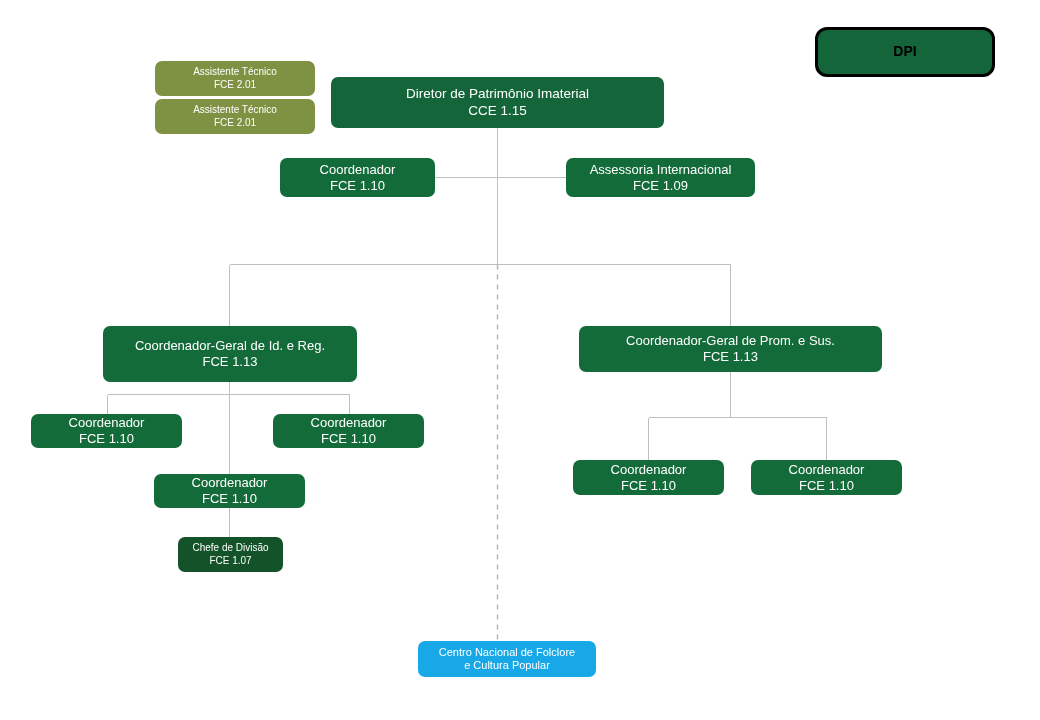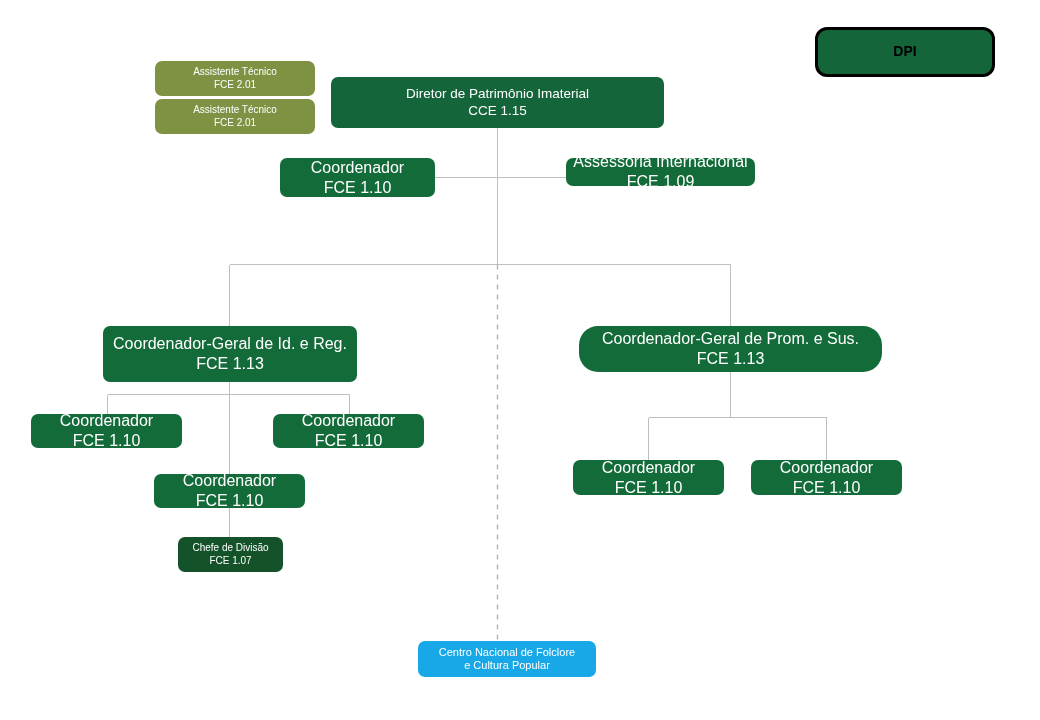--- a/index.html
+++ b/index.html
@@ -53,21 +53,21 @@
   .node.legend       {
     background: #14663a;
     color: #000000;
     border: 3px solid #000000;
     border-radius: 12px;
     font-weight: bold;
   }
 
   
   .fs-13 { font-size: 13.5px; }
-  .fs-12 { font-size: 16px; }
+  .fs-12 { font-size: 13px; }
   .fs-11 { font-size: 11px; }
   .fs-10 { font-size: 10px; }
   .fs-14 { font-size: 14px; }
 </style>
 </head>
 <body>
 
 <div id="chart-canvas">
 
   <svg id="connector-layer" viewBox="0 0 1040 720">
@@ -116,31 +116,31 @@
   <div class="node director fs-13" style="left:331px; top:77px; width:333px; height:51px;">
     <span class="line1">Diretor de Patrimônio Imaterial</span>
     <span class="line2">CCE 1.15</span>
   </div>
 
   <div class="node primary fs-12" style="left:280px; top:158px; width:155px; height:39px;">
     <span class="line1">Coordenador</span>
     <span class="line2">FCE 1.10</span>
   </div>
 
-  <div class="node primary fs-12" style="left:566px; top:158px; width:189px; height:28px;">
+  <div class="node primary fs-12" style="left:566px; top:158px; width:189px; height:39px;">
     <span class="line1">Assessoria Internacional</span>
     <span class="line2">FCE 1.09</span>
   </div>
 
   <div class="node primary fs-12" style="left:103px; top:326px; width:254px; height:56px;">
     <span class="line1">Coordenador-Geral  de Id. e Reg.</span>
     <span class="line2">FCE 1.13</span>
   </div>
 
-  <div class="node primary fs-12" style="left:579px; top:326px; width:303px; height:46px;border-radius:19px;">
+  <div class="node primary fs-12" style="left:579px; top:326px; width:303px; height:46px;">
     <span class="line1">Coordenador-Geral  de Prom. e Sus.</span>
     <span class="line2">FCE 1.13</span>
   </div>
 
   <div class="node primary fs-12" style="left:31px; top:414px; width:151px; height:34px;">
     <span class="line1">Coordenador</span>
     <span class="line2">FCE 1.10</span>
   </div>
 
   <div class="node primary fs-12" style="left:273px; top:414px; width:151px; height:34px;">

